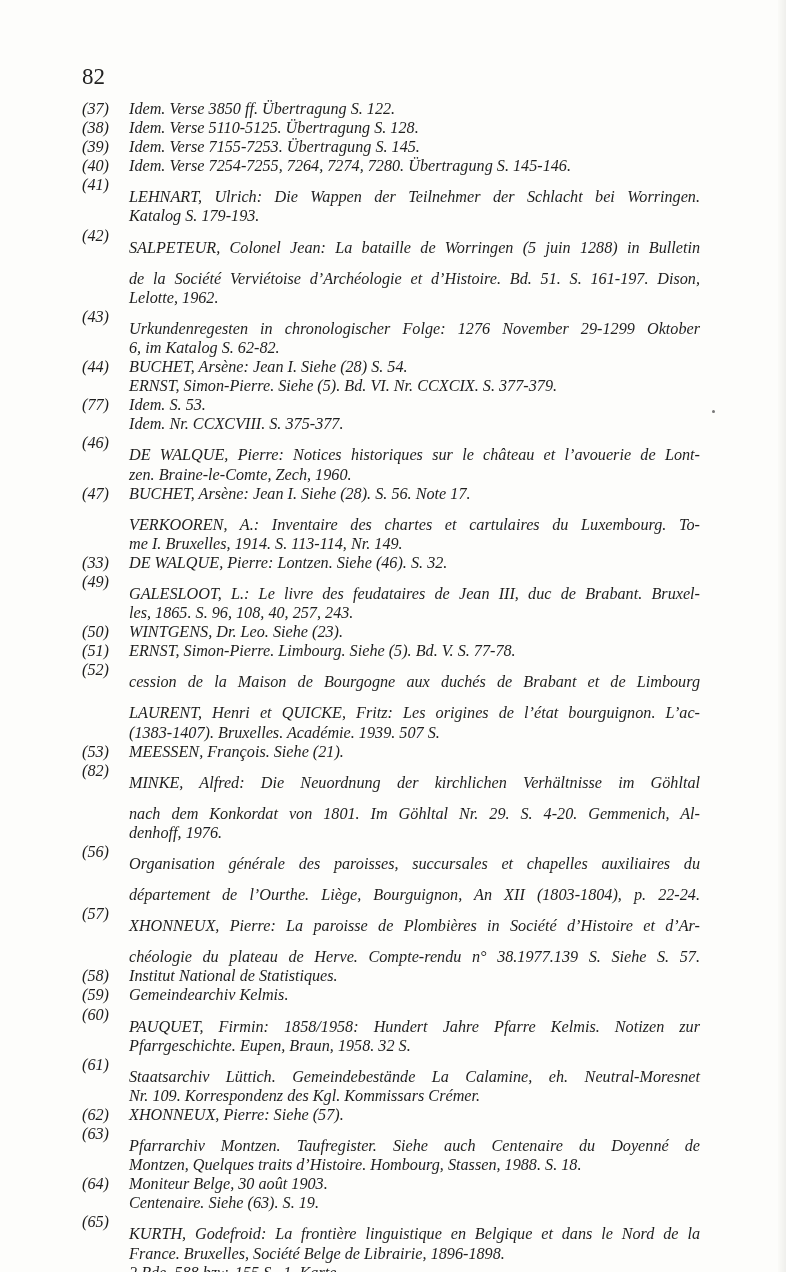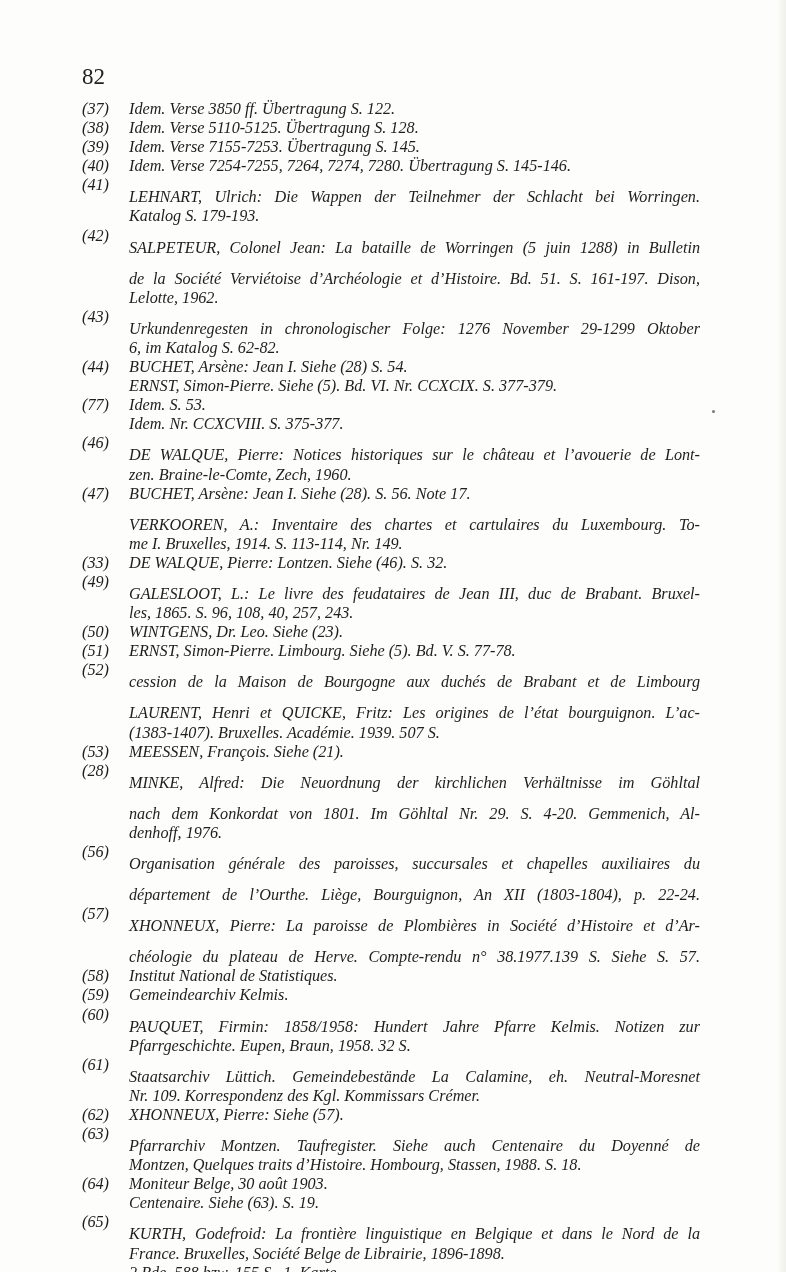--- a/index.html
+++ b/index.html
@@ -188,21 +188,21 @@
         <span class="note-line">(1383-1407). Bruxelles. Académie. 1939. 507 S.</span>
       </span>
     </div>
     <div class="note">
       <span class="note-num">(53)</span>
       <span class="note-body">
         <span class="note-line">MEESSEN, François. Siehe (21).</span>
       </span>
     </div>
     <div class="note">
-      <span class="note-num">(28)</span>
+      <span class="note-num">(82)</span>
       <span class="note-body">
         <span class="note-line justify">MINKE, Alfred: Die Neuordnung der kirchlichen Verhältnisse im Göhltal</span>
         <span class="note-line justify">nach dem Konkordat von 1801. Im Göhltal Nr. 29. S. 4-20. Gemmenich, Al-</span>
         <span class="note-line">denhoff, 1976.</span>
       </span>
     </div>
     <div class="note">
       <span class="note-num">(56)</span>
       <span class="note-body">
         <span class="note-line justify">Organisation générale des paroisses, succursales et chapelles auxiliaires du</span>

